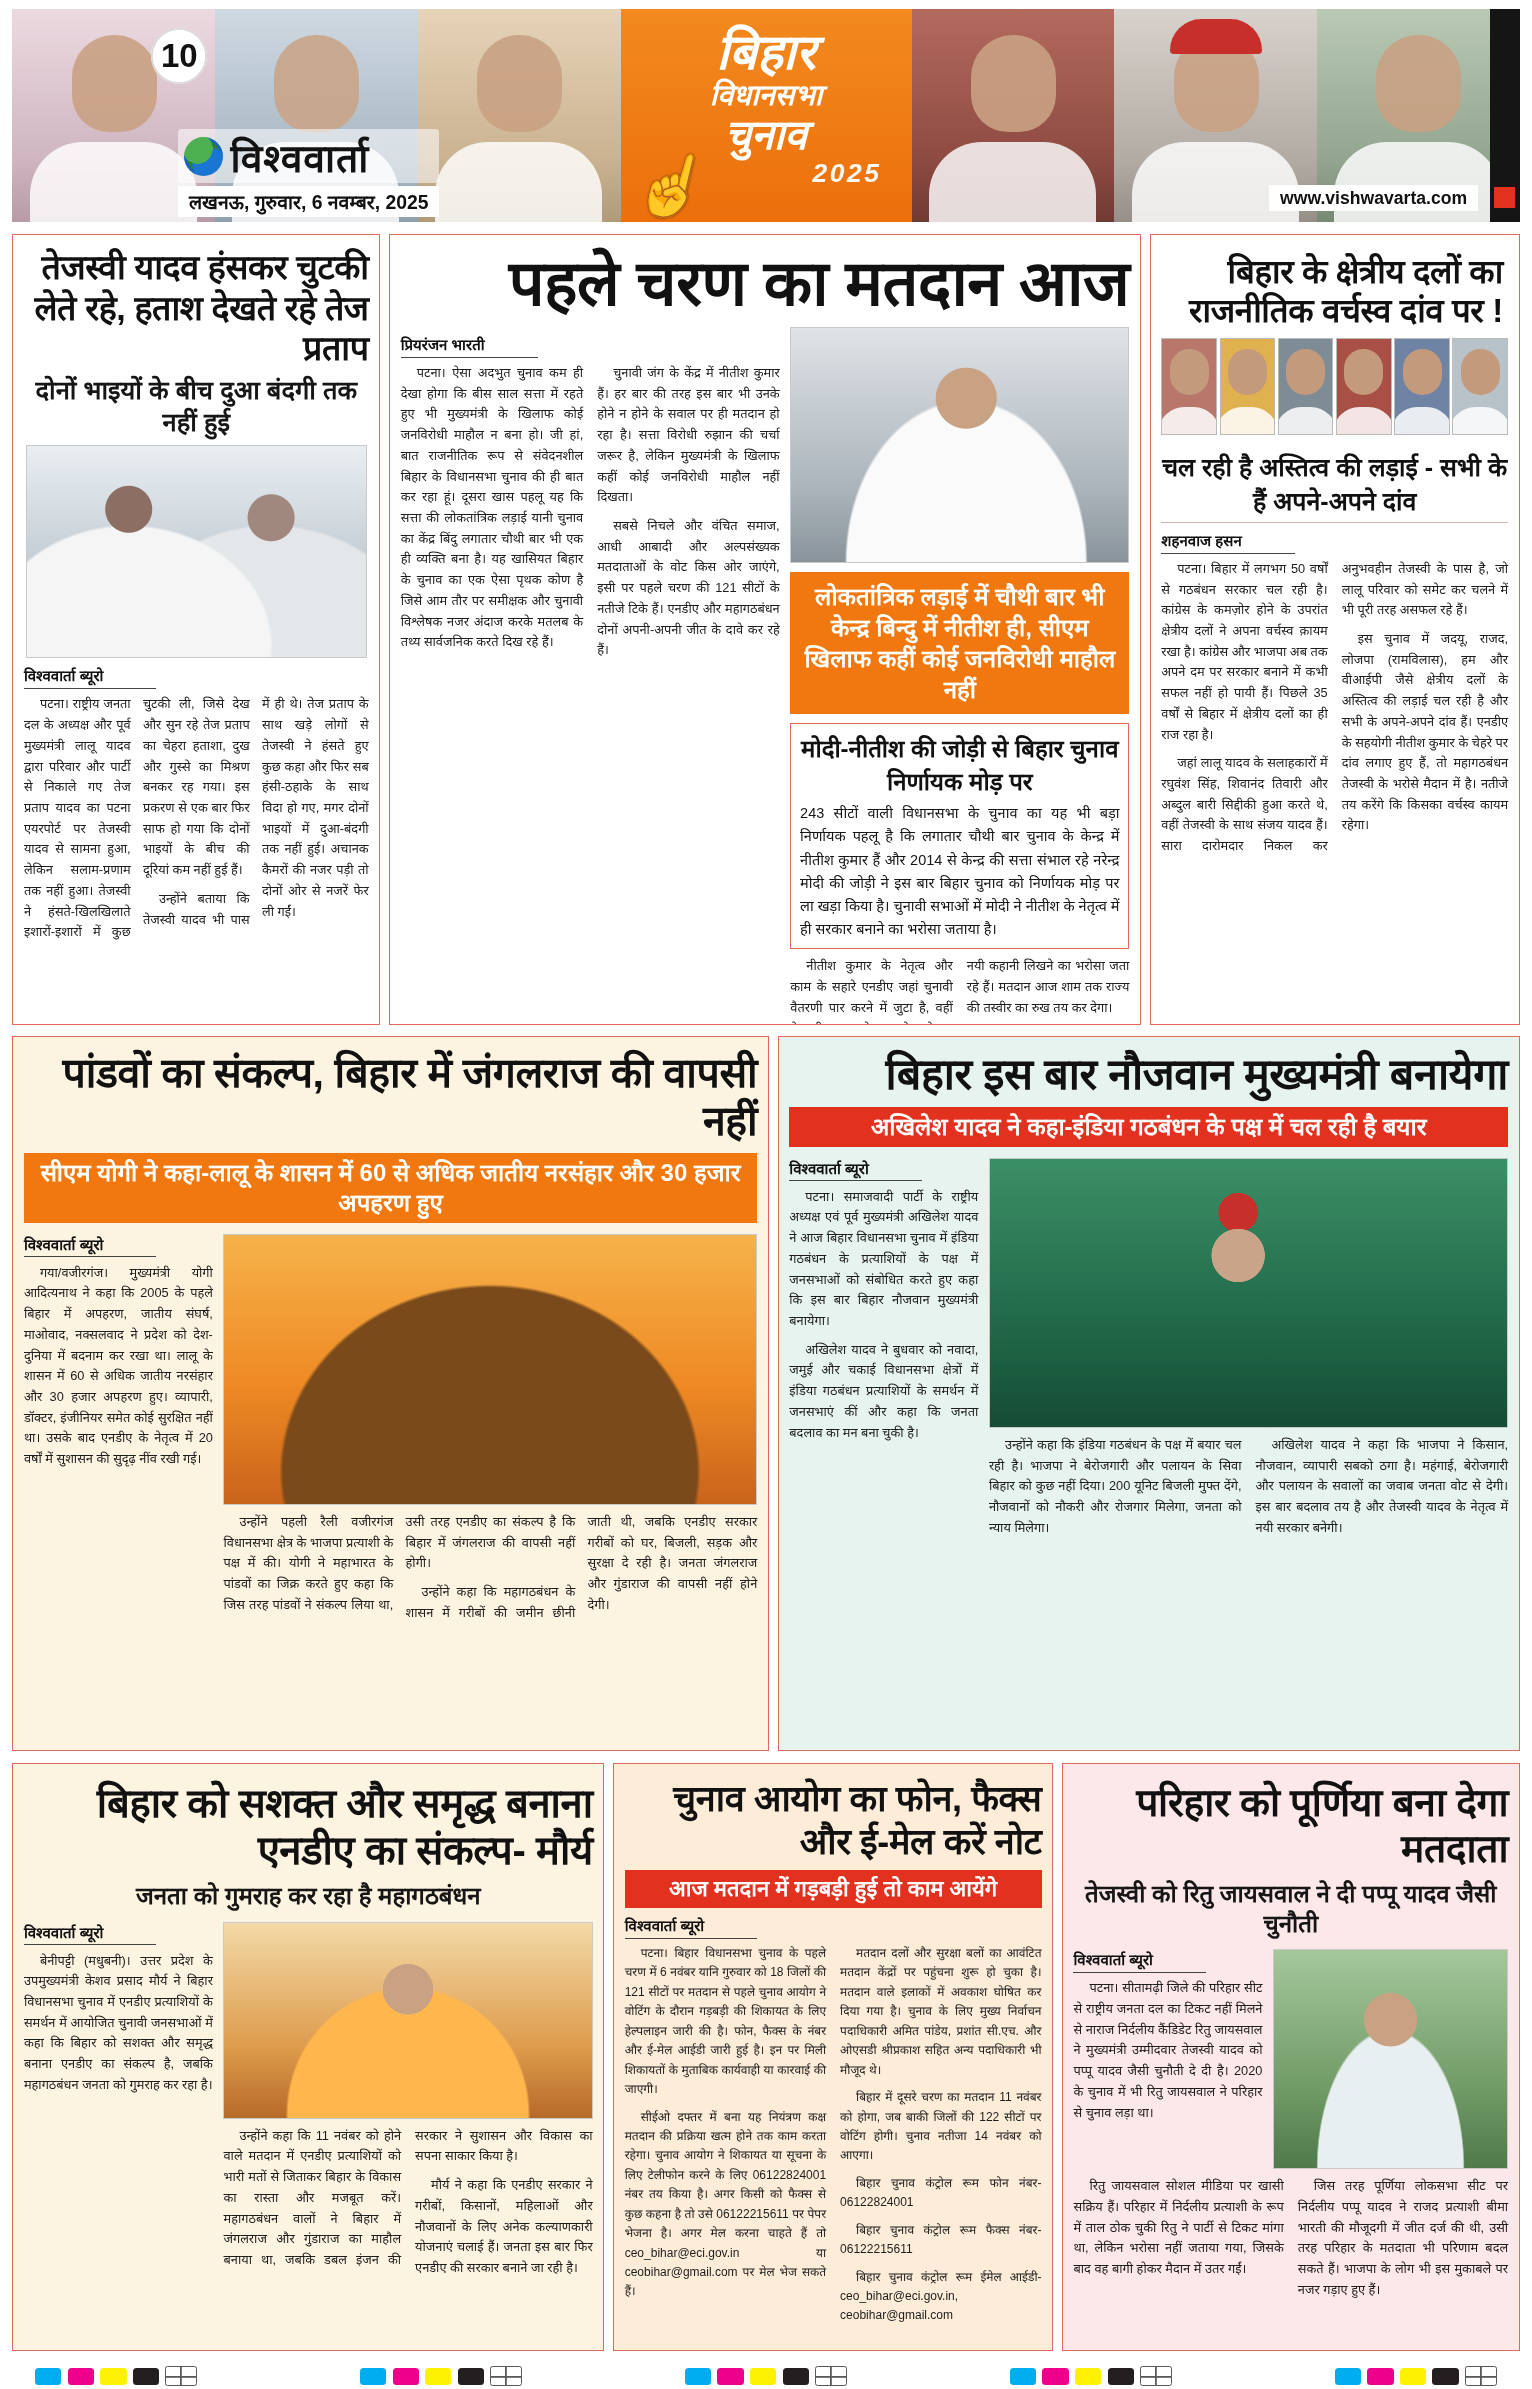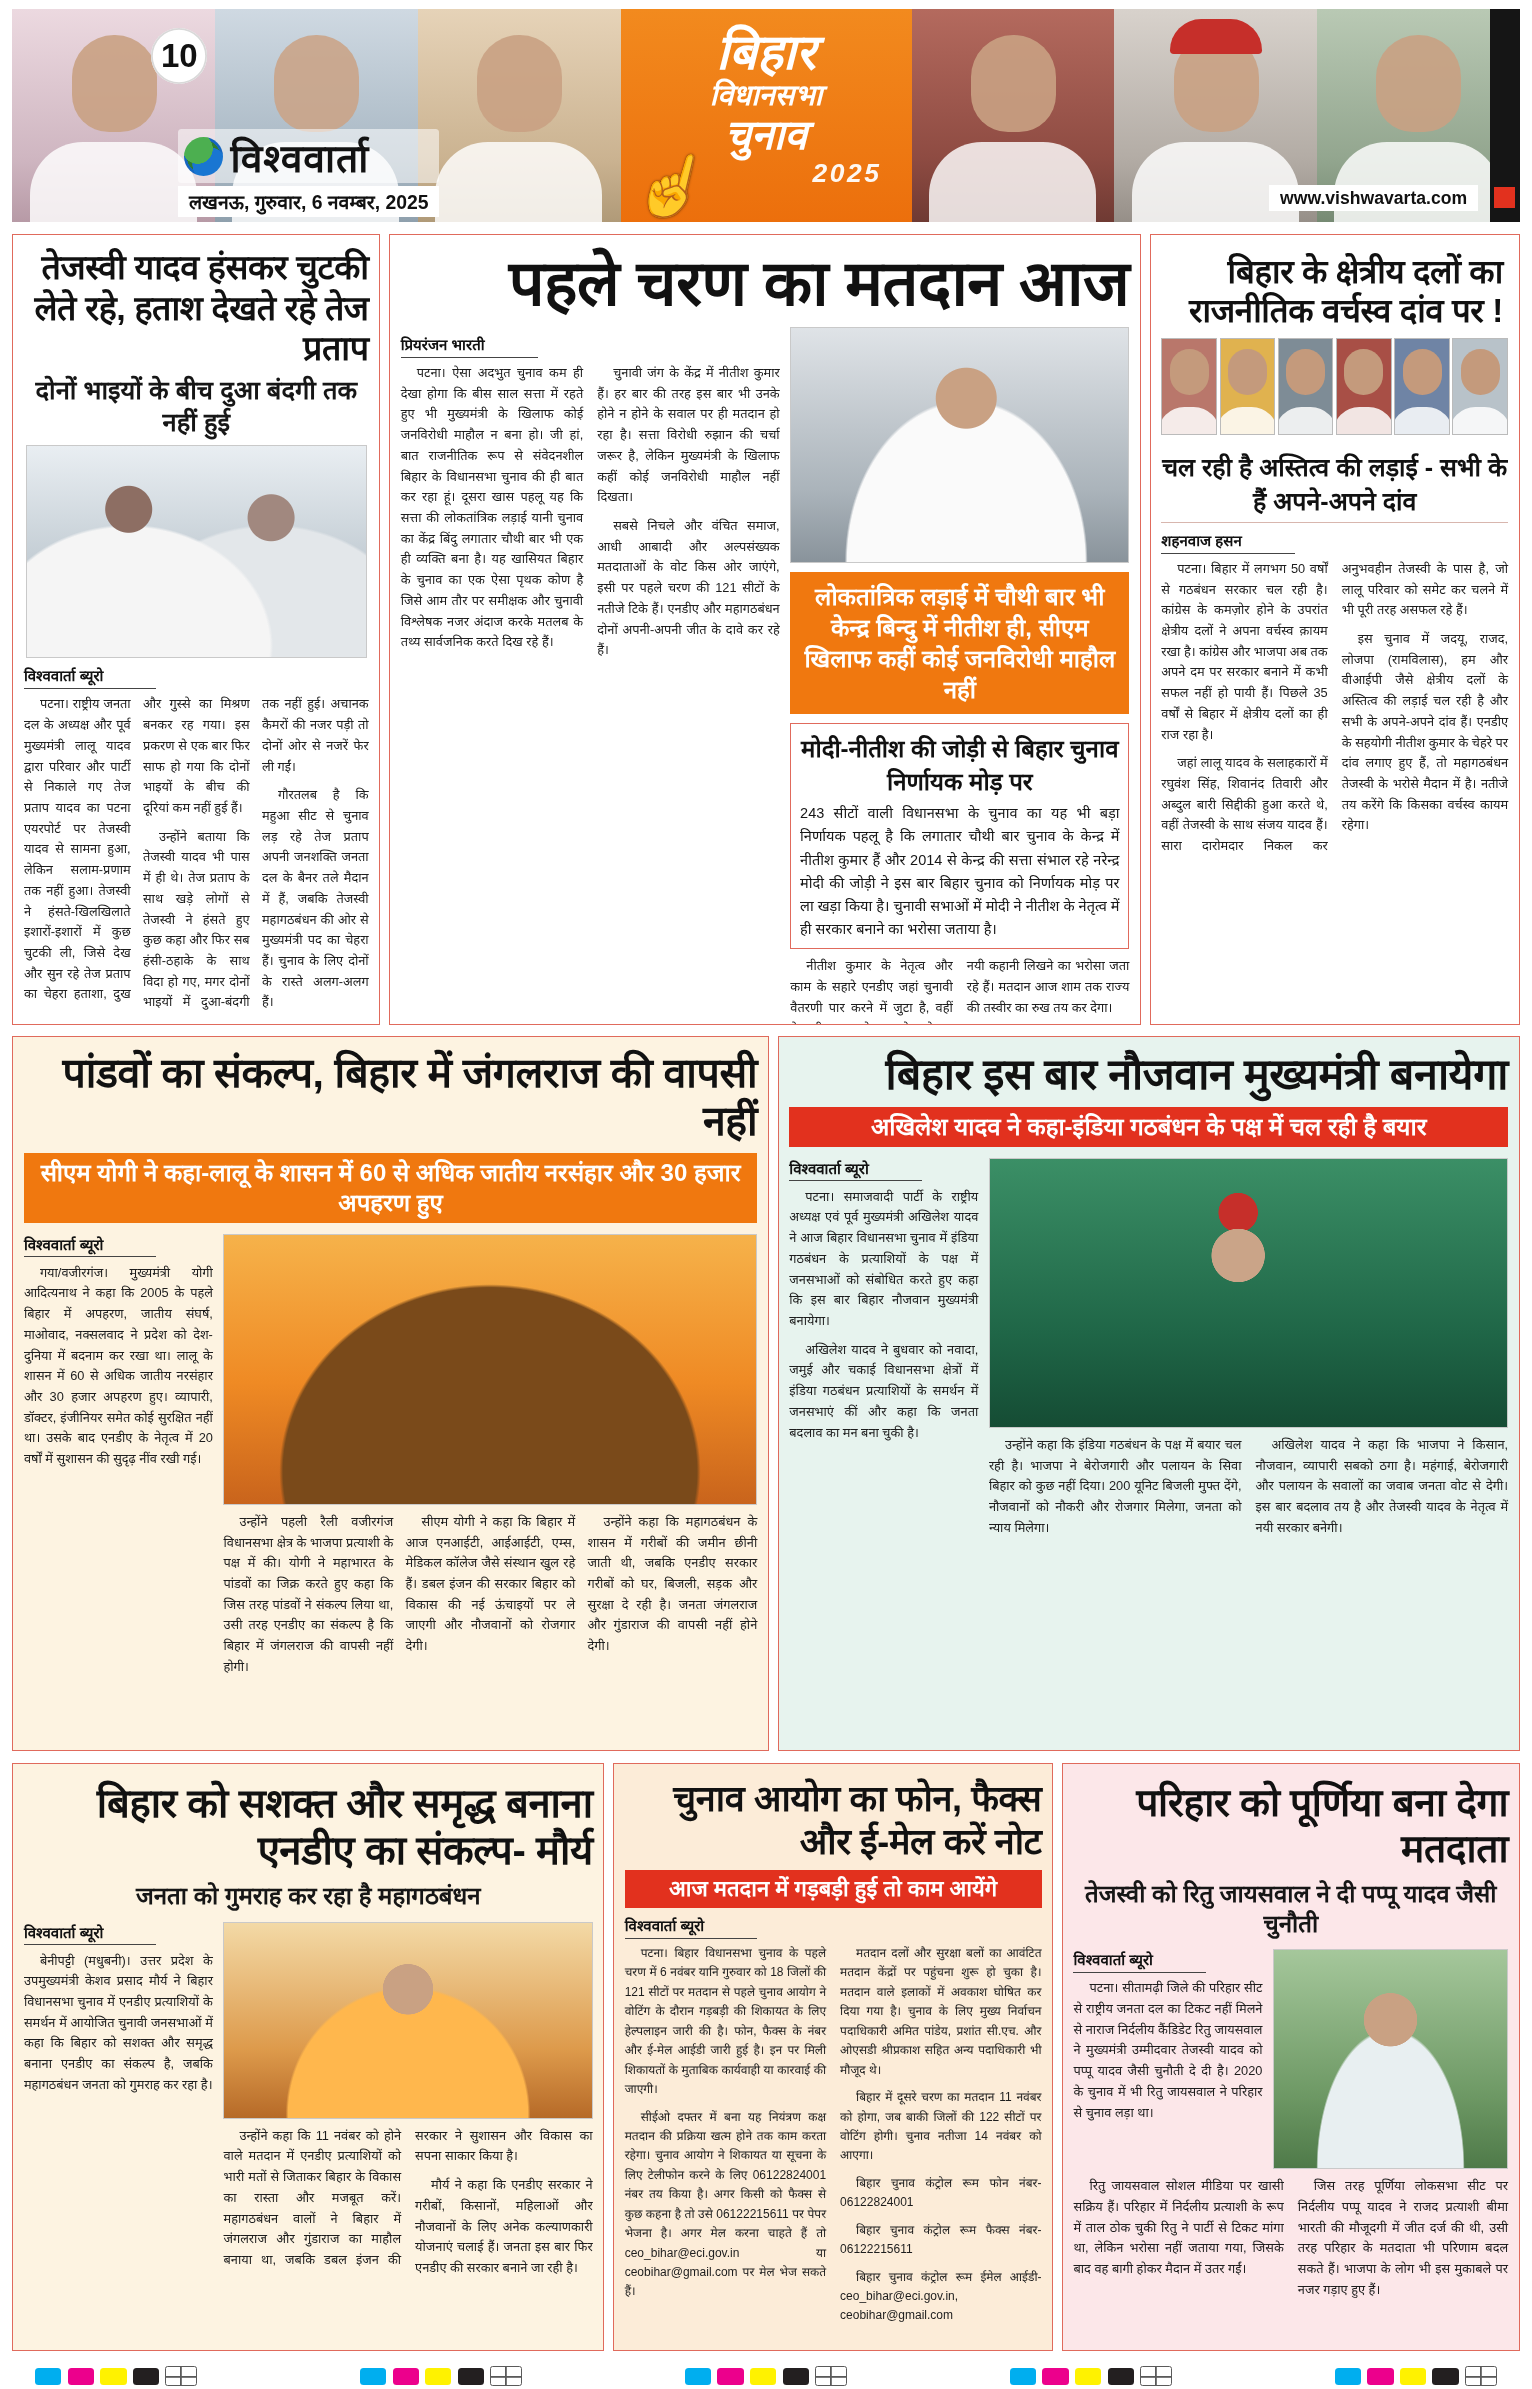--- a/index.html
+++ b/index.html
@@ -179,21 +179,20 @@
     <section class="row row1">
 
       <article class="a-box">
         <h2 class="hl tej-hl">तेजस्वी यादव हंसकर चुटकी लेते रहे, हताश देखते रहे तेज प्रताप</h2>
         <div class="sub tej-sub">दोनों भाइयों के बीच दुआ बंदगी तक नहीं हुई</div>
         <div class="photo ph-airport"></div>
         <div class="byline">विश्ववार्ता ब्यूरो</div>
         <div class="body-txt cols3">
           <p>पटना। राष्ट्रीय जनता दल के अध्यक्ष और पूर्व मुख्यमंत्री लालू यादव द्वारा परिवार और पार्टी से निकाले गए तेज प्रताप यादव का पटना एयरपोर्ट पर तेजस्वी यादव से सामना हुआ, लेकिन सलाम-प्रणाम तक नहीं हुआ। तेजस्वी ने हंसते-खिलखिलाते इशारों-इशारों में कुछ चुटकी ली, जिसे देख और सुन रहे तेज प्रताप का चेहरा हताशा, दुख और गुस्से का मिश्रण बनकर रह गया। इस प्रकरण से एक बार फिर साफ हो गया कि दोनों भाइयों के बीच की दूरियां कम नहीं हुई हैं।</p>
           <p>उन्होंने बताया कि तेजस्वी यादव भी पास में ही थे। तेज प्रताप के साथ खड़े लोगों से तेजस्वी ने हंसते हुए कुछ कहा और फिर सब हंसी-ठहाके के साथ विदा हो गए, मगर दोनों भाइयों में दुआ-बंदगी तक नहीं हुई। अचानक कैमरों की नजर पड़ी तो दोनों ओर से नजरें फेर ली गईं।</p>
-          <p>गौरतलब है कि महुआ सीट से चुनाव लड़ रहे तेज प्रताप अपनी जनशक्ति जनता दल के बैनर तले मैदान में हैं, जबकि तेजस्वी महागठबंधन की ओर से मुख्यमंत्री पद का चेहरा हैं। चुनाव के लिए दोनों के रास्ते अलग-अलग हैं।</p>
         </div>
       </article>
 
       <article class="a-box">
         <h1 class="hl lead-hl">पहले चरण का मतदान आज</h1>
         <div class="lead-grid">
           <div class="lead-left">
             <div class="byline">प्रियरंजन भारती</div>
             <div class="body-txt cols2">
               <p>पटना। ऐसा अदभुत चुनाव कम ही देखा होगा कि बीस साल सत्ता में रहते हुए भी मुख्यमंत्री के खिलाफ कोई जनविरोधी माहौल न बना हो। जी हां, बात राजनीतिक रूप से संवेदनशील बिहार के विधानसभा चुनाव की ही बात कर रहा हूं। दूसरा खास पहलू यह कि सत्ता की लोकतांत्रिक लड़ाई यानी चुनाव का केंद्र बिंदु लगातार चौथी बार भी एक ही व्यक्ति बना है। यह खासियत बिहार के चुनाव का एक ऐसा पृथक कोण है जिसे आम तौर पर समीक्षक और चुनावी विश्लेषक नजर अंदाज करके मतलब के तथ्य सार्वजनिक करते दिख रहे हैं।</p>
@@ -244,21 +243,20 @@
           <div class="narrow-col">
             <div class="byline">विश्ववार्ता ब्यूरो</div>
             <div class="body-txt">
               <p>गया/वजीरगंज। मुख्यमंत्री योगी आदित्यनाथ ने कहा कि 2005 के पहले बिहार में अपहरण, जातीय संघर्ष, माओवाद, नक्सलवाद ने प्रदेश को देश-दुनिया में बदनाम कर रखा था। लालू के शासन में 60 से अधिक जातीय नरसंहार और 30 हजार अपहरण हुए। व्यापारी, डॉक्टर, इंजीनियर समेत कोई सुरक्षित नहीं था। उसके बाद एनडीए के नेतृत्व में 20 वर्षों में सुशासन की सुदृढ़ नींव रखी गई।</p>
             </div>
           </div>
           <div class="grow-col">
             <div class="photo ph-rally mt8"></div>
             <div class="body-txt cols3 mt8">
               <p>उन्होंने पहली रैली वजीरगंज विधानसभा क्षेत्र के भाजपा प्रत्याशी के पक्ष में की। योगी ने महाभारत के पांडवों का जिक्र करते हुए कहा कि जिस तरह पांडवों ने संकल्प लिया था, उसी तरह एनडीए का संकल्प है कि बिहार में जंगलराज की वापसी नहीं होगी।</p>
-              <p>सीएम योगी ने कहा कि बिहार में आज एनआईटी, आईआईटी, एम्स, मेडिकल कॉलेज जैसे संस्थान खुल रहे हैं। डबल इंजन की सरकार बिहार को विकास की नई ऊंचाइयों पर ले जाएगी और नौजवानों को रोजगार देगी।</p>
               <p>उन्होंने कहा कि महागठबंधन के शासन में गरीबों की जमीन छीनी जाती थी, जबकि एनडीए सरकार गरीबों को घर, बिजली, सड़क और सुरक्षा दे रही है। जनता जंगलराज और गुंडाराज की वापसी नहीं होने देगी।</p>
             </div>
           </div>
         </div>
       </article>
 
       <article class="a-box" style="background:var(--mint);">
         <h2 class="hl akh-hl">बिहार इस बार नौजवान मुख्यमंत्री बनायेगा</h2>
         <div class="strip strip-red akh-strip">अखिलेश यादव ने कहा-इंडिया गठबंधन के पक्ष में चल रही है बयार</div>
         <div class="flex-row">

